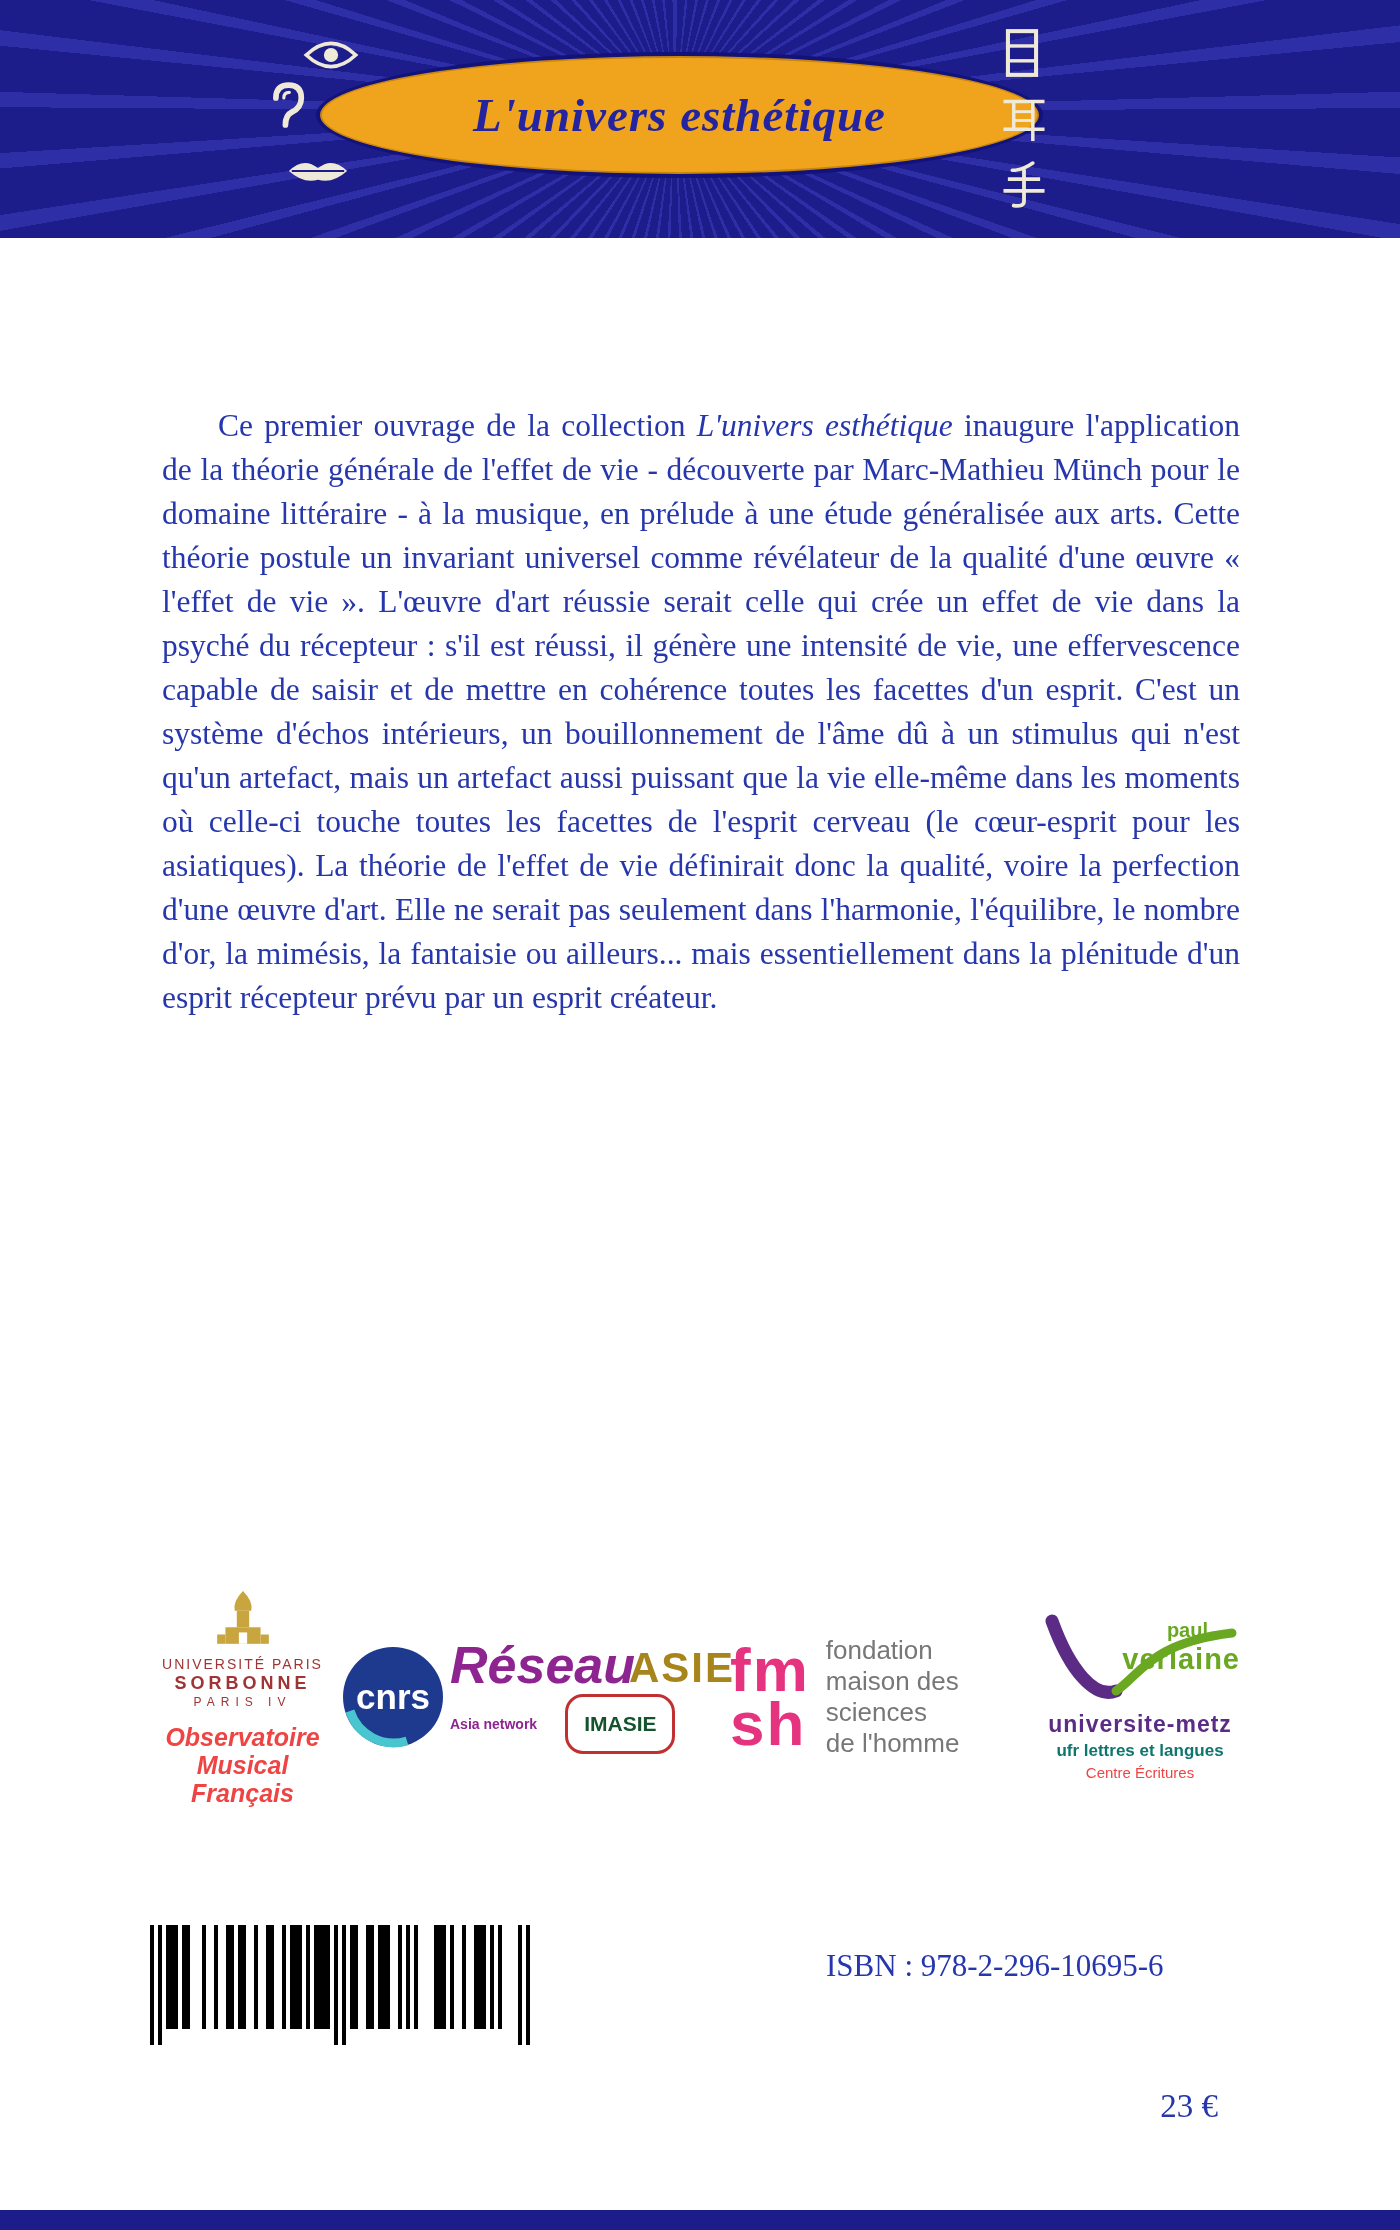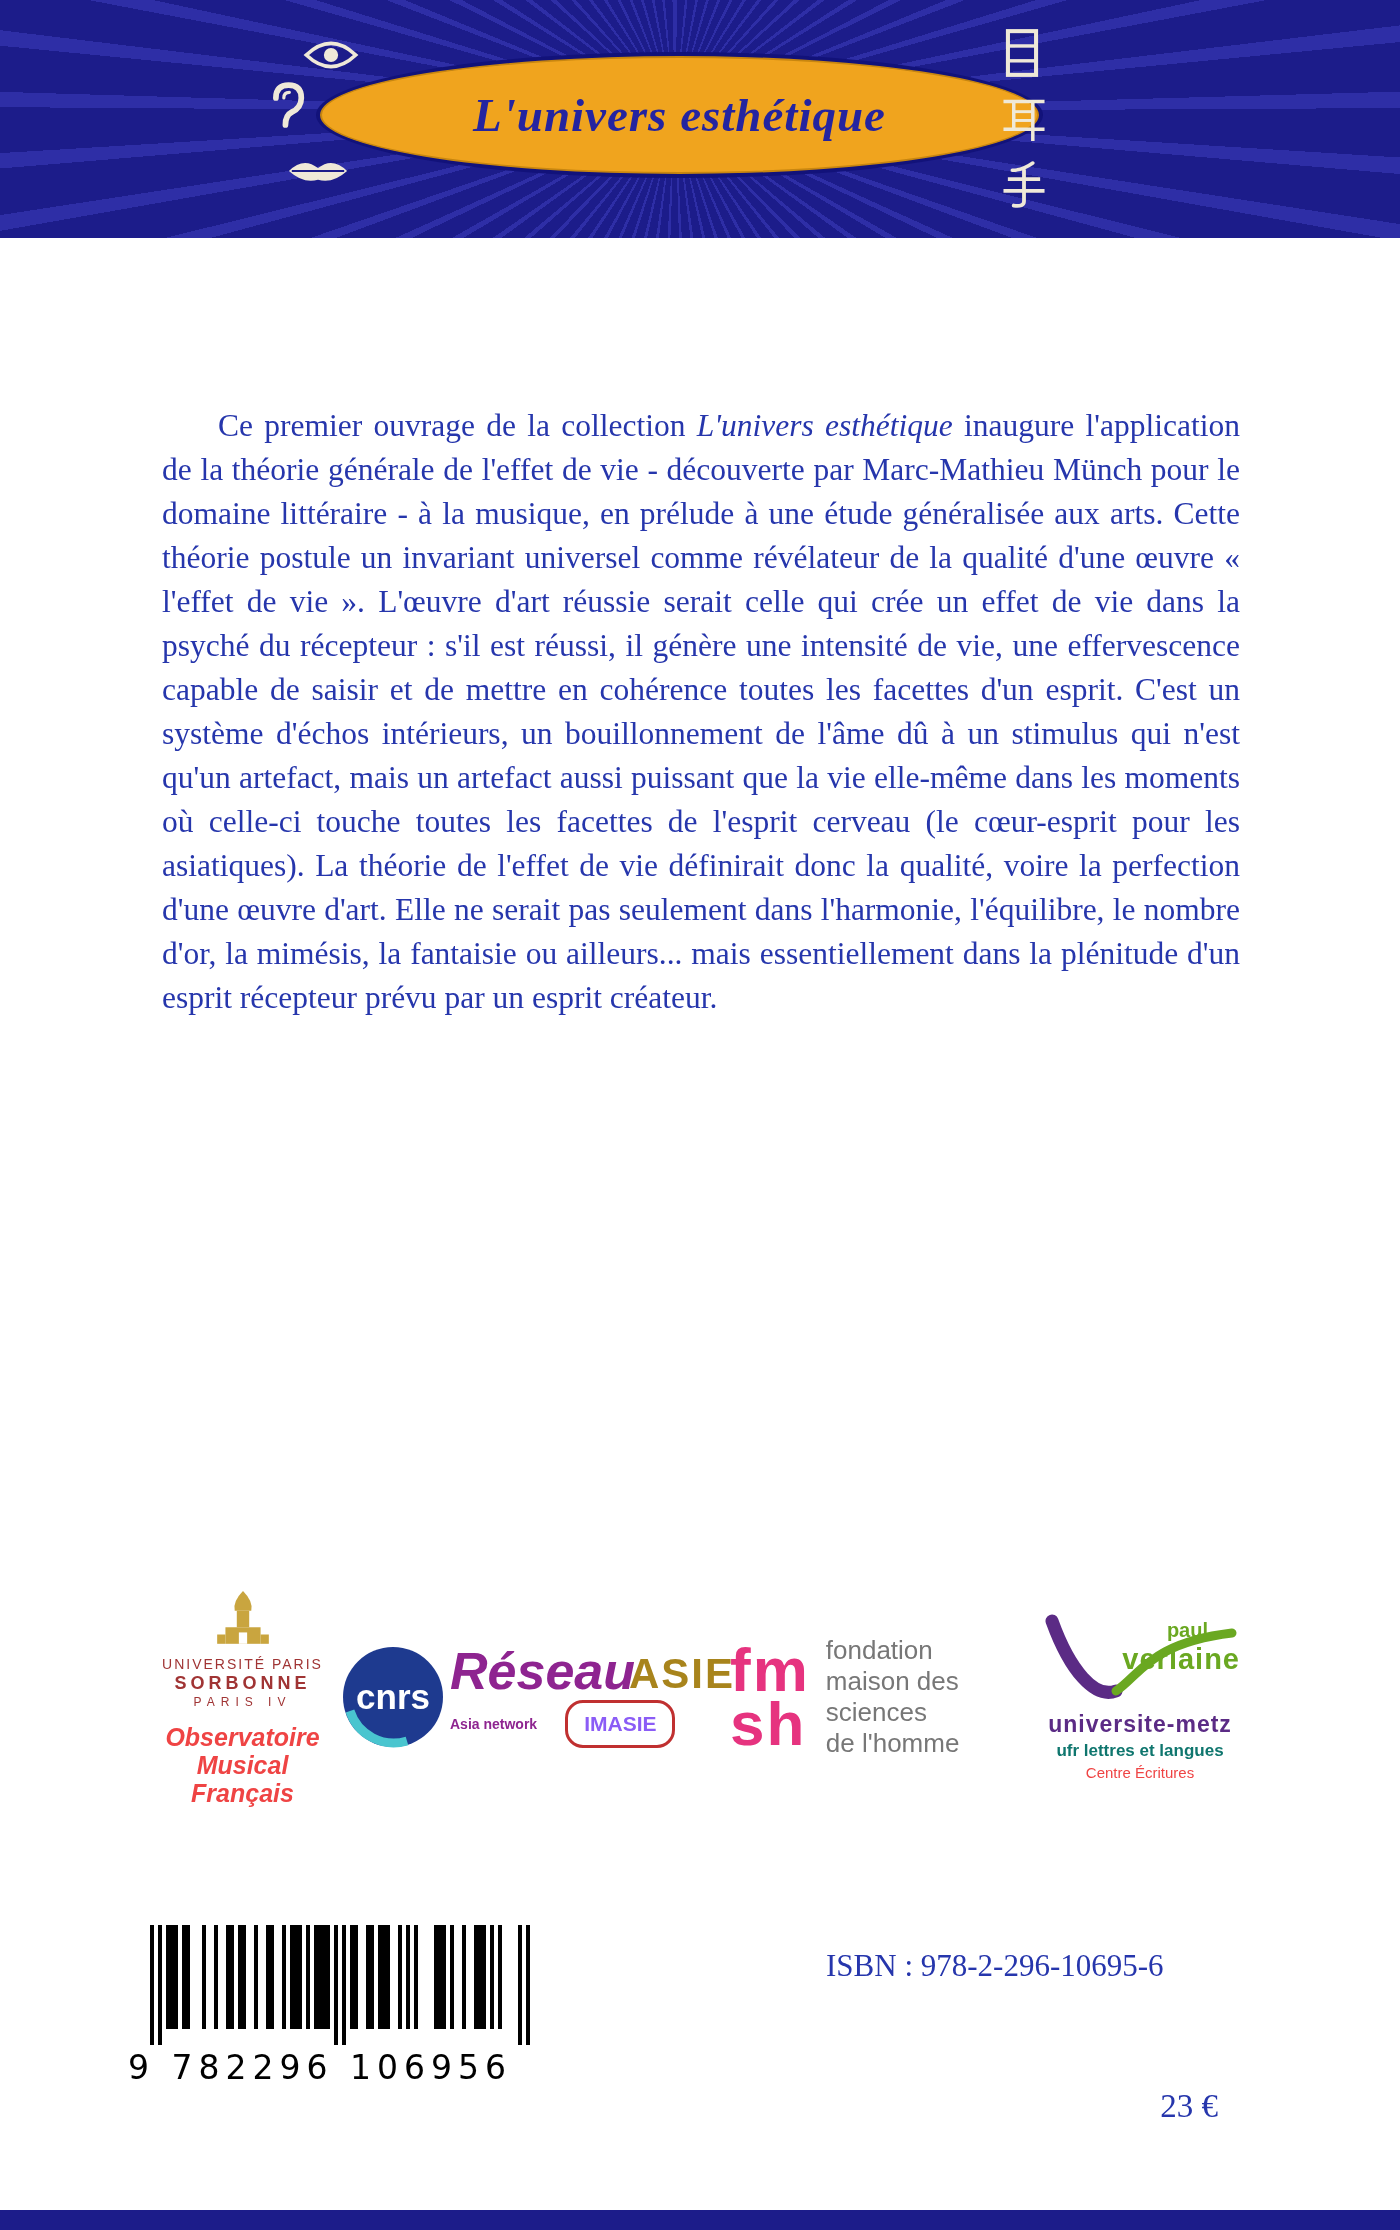--- a/index.html
+++ b/index.html
@@ -51,22 +51,22 @@
 
   .cnrs-wrap { width:115px; }
 
   .reseau { width:280px; align-items:flex-start; }
   .reseau .row1 { display:flex; align-items:flex-end; }
   .reseau .main { font-size:52px; font-weight:bold; font-style:italic; color:#8e2490; line-height:50px; }
   .reseau .accent { font-size:42px; font-weight:bold; color:#a8841c; letter-spacing:2px; margin-left:-6px; line-height:44px; }
   .reseau .row2 { display:flex; align-items:center; margin-top:4px; }
   .reseau .network { font-size:14px; font-weight:bold; color:#8e2490; }
   .reseau .badge {
-    margin-left:28px; border:3px solid #c03030; color:#8b5cf6; background:#fff;
-    border-radius:18px; padding:9px 16px; font-weight:bold; font-size:21px;
+    margin-left:28px; border:3px solid #c03030; color:#14532d; background:#fff;
+    border-radius:18px; padding:15px 16px; font-weight:bold; font-size:21px;
   }
 
   .fmsh { width:300px; flex-direction:row; align-items:center; justify-content:flex-start; }
   .fmsh .letters { font-weight:bold; font-size:62px; line-height:54px; color:#e6337f; letter-spacing:2px; }
   .fmsh .lines { margin-left:16px; color:#777777; font-size:26px; line-height:31px; }
 
   .metz { width:220px; align-items:center; }
   .metz-logo { position:relative; width:200px; height:96px; }
   .metz-logo svg { position:absolute; left:0; top:0; }
   .metz-paul { position:absolute; right:32px; top:6px; color:#6aa821; font-size:20px; font-weight:bold; }
@@ -310,21 +310,20 @@
         <div style="width: 4px; height: 104px; background: transparent;"></div>
         <div style="width: 4px; height: 104px; background: rgb(0, 0, 0);"></div>
         <div style="width: 4px; height: 104px; background: transparent;"></div>
         <div style="width: 4px; height: 104px; background: transparent;"></div>
         <div style="width: 4px; height: 104px; background: transparent;"></div>
         <div style="width: 4px; height: 104px; background: transparent;"></div>
         <div style="width: 4px; height: 120px; background: rgb(0, 0, 0);"></div>
         <div style="width: 4px; height: 120px; background: transparent;"></div>
         <div style="width: 4px; height: 120px; background: rgb(0, 0, 0);"></div>
       </div>
-    <div class="barcode-number">9 782296 106956</div>
   </div>
 
   <div class="isbn">ISBN : 978-2-296-10695-6</div>
   <div class="price">23 €</div>
 
   <div class="footer-band"></div>
 
 </div>
 
 </body></html>

